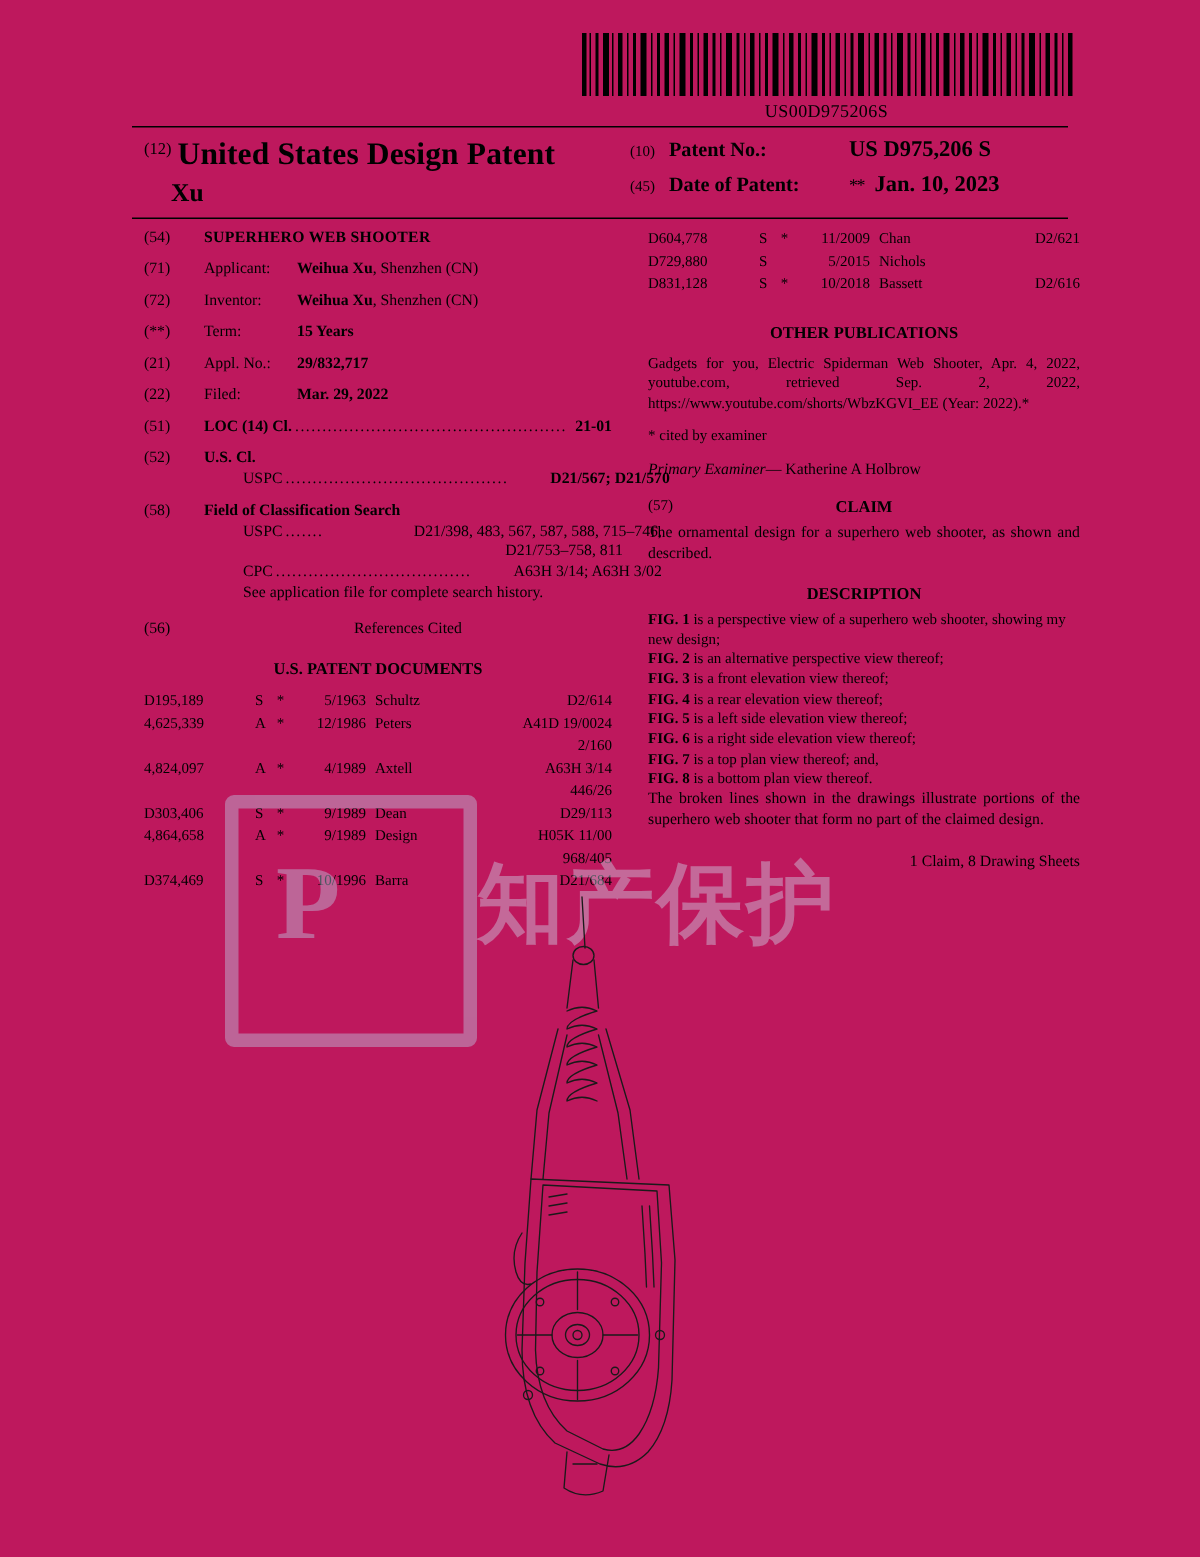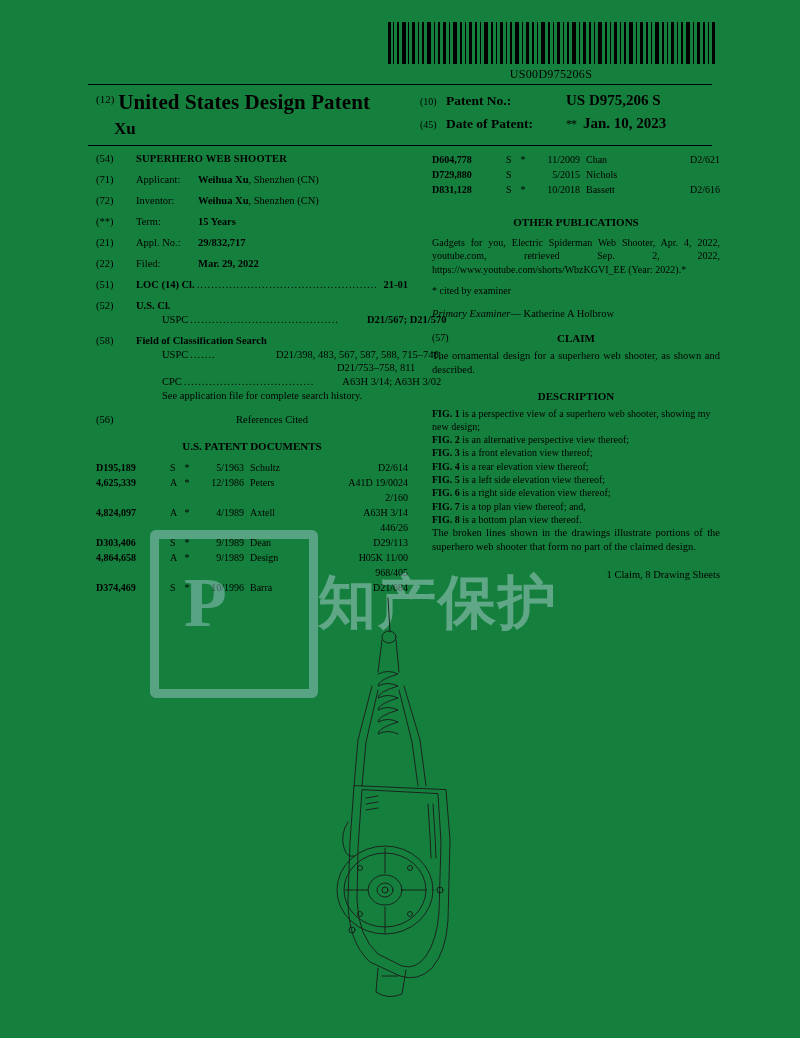--- a/index.html
+++ b/index.html
@@ -12,21 +12,21 @@
     height: 1038px;
     position: relative;
     font-family: "Liberation Serif", serif;
     color: #000;
     overflow: hidden;
   }
   .page {
     position: absolute;
     left: 0; top: 0;
     width: 800px; height: 1038px;
-    background: #15803d;
+    background: #be185d;
   }
 
   
   .barcode-wrap {
     position: absolute;
     left: 386px;
     top: 22px;
     width: 330px;
     text-align: center;
   }
@@ -167,21 +167,21 @@
   table.refs {
     width: 100%;
     border-collapse: collapse;
     font-size: 10px;
     line-height: 1.3;
   }
   table.refs td {
     padding: 1px 0;
     vertical-align: top;
   }
-  .c-pat { width: 74px; white-space: nowrap; font-weight: bold; }
+  .c-pat { width: 74px; white-space: nowrap; }
   .c-kind { width: 12px; }
   .c-star { width: 10px; text-align: center; }
   .c-date { width: 52px; white-space: nowrap; text-align: right; padding-right: 6px !important;}
   .c-name { }
   .c-cls { text-align: right; white-space: nowrap; }
   .cont-row td { text-align: right; }
 
   .pubs {
     font-size: 10px;
     line-height: 1.35;

